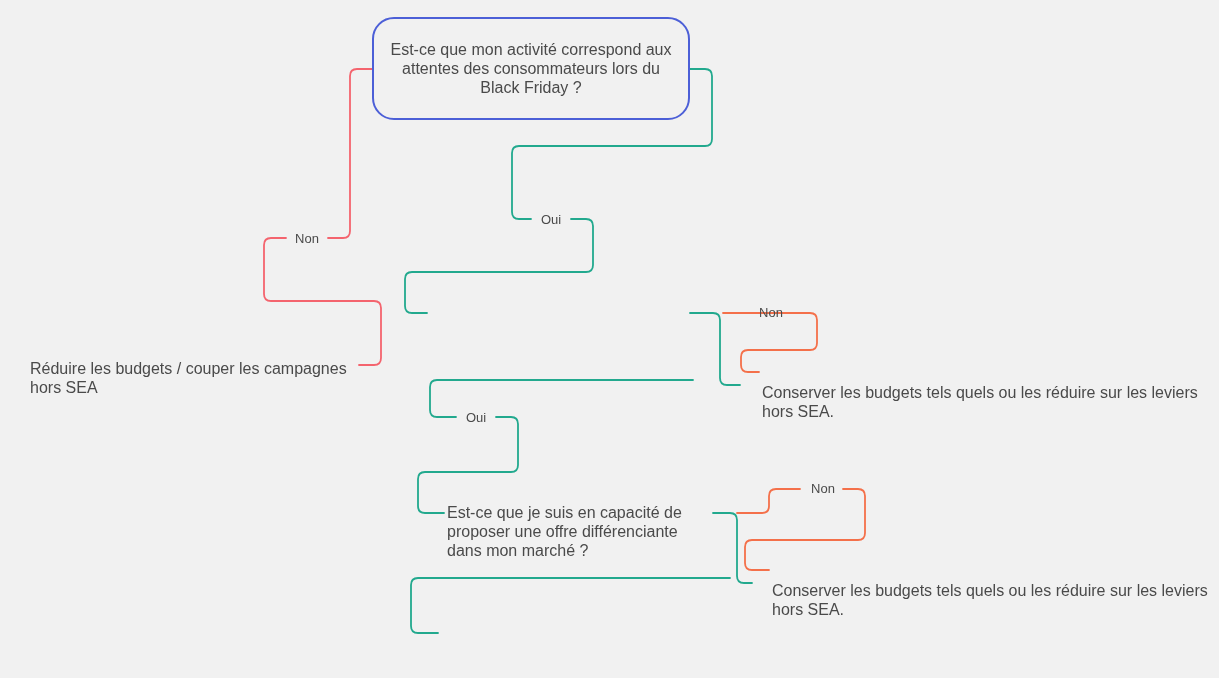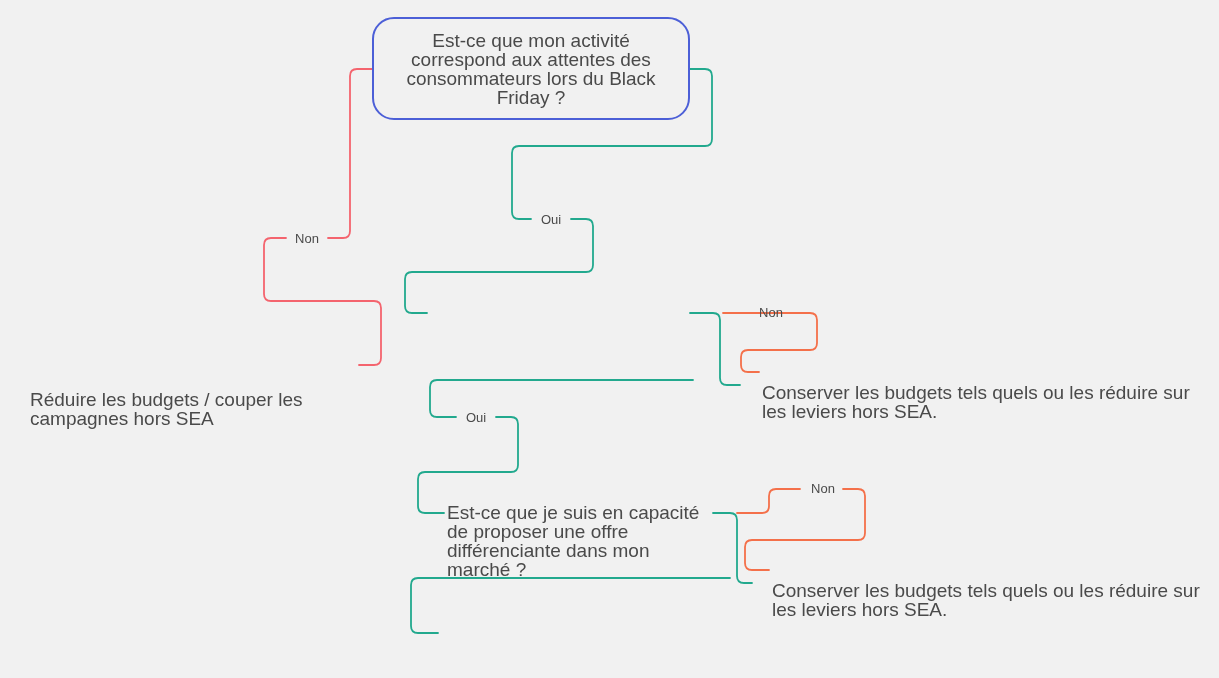--- a/index.html
+++ b/index.html
@@ -27,21 +27,21 @@
     left: 0;
     top: 0;
     width: 1219px;
     height: 678px;
     pointer-events: none;
   }
   .node {
     position: absolute;
     box-sizing: border-box;
     color: #4a4a4a;
-    font-size: 19px;
+    font-size: 16px;
     line-height: 19px;
     white-space: pre-line;
   }
   .node.root {
     border: 2px solid #4c5fd7;
     border-radius: 22px;
     text-align: center;
     display: flex;
     align-items: center;
     justify-content: center;
@@ -83,21 +83,21 @@
 
   <div class="node root" style="left: 372px; top: 17px; width: 318px; height: 103px; border-color: rgb(76, 95, 215);">
     <span>Est-ce que mon activité correspond aux attentes des consommateurs lors du Black Friday ?</span>
   </div>
 
 
   <div class="node plain" style="left: 447px; top: 484px; width: 266px;">
     <span>Est-ce que je suis en capacité de proposer une offre différenciante dans mon marché ?</span>
   </div>
 
-  <div class="node plain" style="left: 30px; top: 371px; width: 330px;">
+  <div class="node plain" style="left: 30px; top: 340px; width: 330px;">
     <span>Réduire les budgets / couper les campagnes hors SEA</span>
   </div>
 
   <div class="node plain" style="left: 762px; top: 364px; width: 440px;">
     <span>Conserver les budgets tels quels ou les réduire sur les leviers hors SEA.</span>
   </div>
 
   <div class="node plain" style="left: 772px; top: 562px; width: 440px;">
     <span>Conserver les budgets tels quels ou les réduire sur les leviers hors SEA.</span>
   </div>

